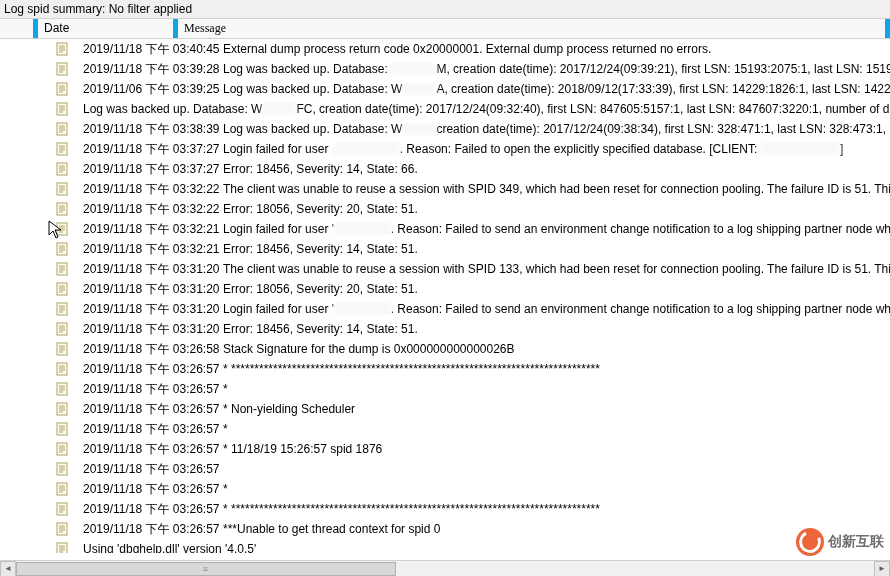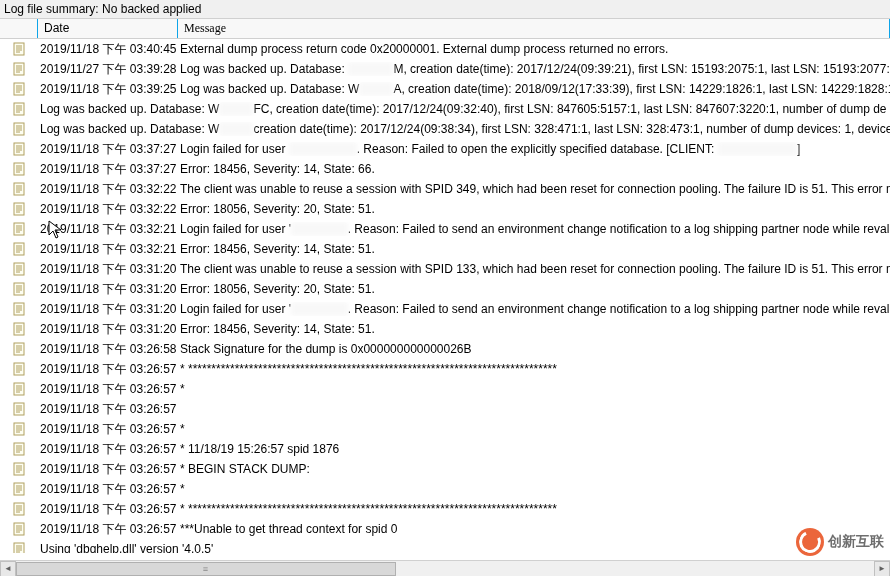--- a/index.html
+++ b/index.html
@@ -19,28 +19,29 @@
       font-size: 12px;
     }
     .header-row {
       display: flex;
       background: #f8f8f8;
       border-bottom: 1px solid #d0d0d0;
       font-size: 12px;
     }
     .header-cell {
       padding: 2px 6px;
-      border-right: 1px solid #0ea5e9;
+      border-right: 5px solid #0ea5e9;
     }
     .header-icon-col { width: 38px; }
     .header-date-col { width: 140px; }
     .header-message-col { flex: 1; font-family: Liberation Serif, serif; }
     .log-body {
       overflow: hidden;
       height: 514px;
+      padding-left: 43px;
     }
     .log-row {
       display: flex;
       align-items: center;
       height: 20px;
       font-size: 12px;
       white-space: nowrap;
     }
     .icon-cell {
       width: 38px;
@@ -141,21 +142,21 @@
       content:"";
       width:16px;height:16px;border:3px solid #fff;border-radius:50%;
       border-top-color:transparent;transform:rotate(20deg);
     }
     .watermark-text { font-size: 14px; color: #555; font-weight: bold; }
   </style>
 </head>
 <body>
 
 <div class="summary-bar">
-  <span>Log file summary: No backed applied</span>
+  <span>Log spid summary: No filter applied</span>
 </div>
 
 <div class="header-row">
   <div class="header-cell header-icon-col"></div>
   <div class="header-cell header-date-col">Date</div>
   <div class="header-cell header-message-col">Message</div>
 </div>
 
 <div class="log-body" id="log-body">
     <div class="log-row">
@@ -174,34 +175,34 @@
     <div class="log-row">
       <div class="icon-cell">
         <span class="log-icon"><svg viewBox="0 0 14 14">
             <rect x="2" y="1" width="10" height="12" fill="#fdfdf0" stroke="#b0a060" stroke-width="1"></rect>
             <line x1="4" y1="4" x2="10" y2="4" stroke="#b0a060" stroke-width="1"></line>
             <line x1="4" y1="6" x2="10" y2="6" stroke="#b0a060" stroke-width="1"></line>
             <line x1="4" y1="8" x2="10" y2="8" stroke="#b0a060" stroke-width="1"></line>
             <line x1="4" y1="10" x2="8" y2="10" stroke="#b0a060" stroke-width="1"></line>
           </svg></span>
       </div>
-      <div class="date-cell">2019/11/27 下午 03:39:28</div>
+      <div class="date-cell">2019/11/18 下午 03:39:28</div>
       <div class="message-cell"><span>Log was backed up. Database: </span><span class="redacted">WWWW</span><span>M, creation date(time): 2017/12/24(09:39:21), first LSN: 15193:2075:1, last LSN: 15193:2077:1, number of dump devices:</span></div>
     </div>
     <div class="log-row">
       <div class="icon-cell">
         <span class="log-icon"><svg viewBox="0 0 14 14">
             <rect x="2" y="1" width="10" height="12" fill="#fdfdf0" stroke="#b0a060" stroke-width="1"></rect>
             <line x1="4" y1="4" x2="10" y2="4" stroke="#b0a060" stroke-width="1"></line>
             <line x1="4" y1="6" x2="10" y2="6" stroke="#b0a060" stroke-width="1"></line>
             <line x1="4" y1="8" x2="10" y2="8" stroke="#b0a060" stroke-width="1"></line>
             <line x1="4" y1="10" x2="8" y2="10" stroke="#b0a060" stroke-width="1"></line>
           </svg></span>
       </div>
-      <div class="date-cell">2019/11/18 下午 03:39:25</div>
+      <div class="date-cell">2019/11/06 下午 03:39:25</div>
       <div class="message-cell"><span>Log was backed up. Database: W</span><span class="redacted">WWW</span><span>A, creation date(time): 2018/09/12(17:33:39), first LSN: 14229:1826:1, last LSN: 14229:1828:1, number of dump device:</span></div>
     </div>
     <div class="log-row">
       <div class="icon-cell">
         <span class="log-icon"><svg viewBox="0 0 14 14">
             <rect x="2" y="1" width="10" height="12" fill="#fdfdf0" stroke="#b0a060" stroke-width="1"></rect>
             <line x1="4" y1="4" x2="10" y2="4" stroke="#b0a060" stroke-width="1"></line>
             <line x1="4" y1="6" x2="10" y2="6" stroke="#b0a060" stroke-width="1"></line>
             <line x1="4" y1="8" x2="10" y2="8" stroke="#b0a060" stroke-width="1"></line>
             <line x1="4" y1="10" x2="8" y2="10" stroke="#b0a060" stroke-width="1"></line>
@@ -212,20 +213,21 @@
     <div class="log-row">
       <div class="icon-cell">
         <span class="log-icon"><svg viewBox="0 0 14 14">
             <rect x="2" y="1" width="10" height="12" fill="#fdfdf0" stroke="#b0a060" stroke-width="1"></rect>
             <line x1="4" y1="4" x2="10" y2="4" stroke="#b0a060" stroke-width="1"></line>
             <line x1="4" y1="6" x2="10" y2="6" stroke="#b0a060" stroke-width="1"></line>
             <line x1="4" y1="8" x2="10" y2="8" stroke="#b0a060" stroke-width="1"></line>
             <line x1="4" y1="10" x2="8" y2="10" stroke="#b0a060" stroke-width="1"></line>
           </svg></span>
       </div>
+      <div class="date-cell">2019/11/18 下午 03:38:39</div>
       <div class="message-cell"><span>Log was backed up. Database: W</span><span class="redacted">WWW</span><span>creation date(time): 2017/12/24(09:38:34), first LSN: 328:471:1, last LSN: 328:473:1, number of dump devices: 1, device</span></div>
     </div>
     <div class="log-row">
       <div class="icon-cell">
         <span class="log-icon"><svg viewBox="0 0 14 14">
             <rect x="2" y="1" width="10" height="12" fill="#fdfdf0" stroke="#b0a060" stroke-width="1"></rect>
             <line x1="4" y1="4" x2="10" y2="4" stroke="#b0a060" stroke-width="1"></line>
             <line x1="4" y1="6" x2="10" y2="6" stroke="#b0a060" stroke-width="1"></line>
             <line x1="4" y1="8" x2="10" y2="8" stroke="#b0a060" stroke-width="1"></line>
             <line x1="4" y1="10" x2="8" y2="10" stroke="#b0a060" stroke-width="1"></line>
@@ -394,20 +396,21 @@
       <div class="icon-cell">
         <span class="log-icon"><svg viewBox="0 0 14 14">
             <rect x="2" y="1" width="10" height="12" fill="#fdfdf0" stroke="#b0a060" stroke-width="1"></rect>
             <line x1="4" y1="4" x2="10" y2="4" stroke="#b0a060" stroke-width="1"></line>
             <line x1="4" y1="6" x2="10" y2="6" stroke="#b0a060" stroke-width="1"></line>
             <line x1="4" y1="8" x2="10" y2="8" stroke="#b0a060" stroke-width="1"></line>
             <line x1="4" y1="10" x2="8" y2="10" stroke="#b0a060" stroke-width="1"></line>
           </svg></span>
       </div>
       <div class="date-cell">2019/11/18 下午 03:26:57</div>
+      <div class="message-cell"><span>* Non-yielding Scheduler</span></div>
     </div>
     <div class="log-row">
       <div class="icon-cell">
         <span class="log-icon"><svg viewBox="0 0 14 14">
             <rect x="2" y="1" width="10" height="12" fill="#fdfdf0" stroke="#b0a060" stroke-width="1"></rect>
             <line x1="4" y1="4" x2="10" y2="4" stroke="#b0a060" stroke-width="1"></line>
             <line x1="4" y1="6" x2="10" y2="6" stroke="#b0a060" stroke-width="1"></line>
             <line x1="4" y1="8" x2="10" y2="8" stroke="#b0a060" stroke-width="1"></line>
             <line x1="4" y1="10" x2="8" y2="10" stroke="#b0a060" stroke-width="1"></line>
           </svg></span>
@@ -432,21 +435,20 @@
       <div class="icon-cell">
         <span class="log-icon"><svg viewBox="0 0 14 14">
             <rect x="2" y="1" width="10" height="12" fill="#fdfdf0" stroke="#b0a060" stroke-width="1"></rect>
             <line x1="4" y1="4" x2="10" y2="4" stroke="#b0a060" stroke-width="1"></line>
             <line x1="4" y1="6" x2="10" y2="6" stroke="#b0a060" stroke-width="1"></line>
             <line x1="4" y1="8" x2="10" y2="8" stroke="#b0a060" stroke-width="1"></line>
             <line x1="4" y1="10" x2="8" y2="10" stroke="#b0a060" stroke-width="1"></line>
           </svg></span>
       </div>
       <div class="date-cell">2019/11/18 下午 03:26:57</div>
-      <div class="message-cell"><span>* BEGIN STACK DUMP:</span></div>
     </div>
     <div class="log-row">
       <div class="icon-cell">
         <span class="log-icon"><svg viewBox="0 0 14 14">
             <rect x="2" y="1" width="10" height="12" fill="#fdfdf0" stroke="#b0a060" stroke-width="1"></rect>
             <line x1="4" y1="4" x2="10" y2="4" stroke="#b0a060" stroke-width="1"></line>
             <line x1="4" y1="6" x2="10" y2="6" stroke="#b0a060" stroke-width="1"></line>
             <line x1="4" y1="8" x2="10" y2="8" stroke="#b0a060" stroke-width="1"></line>
             <line x1="4" y1="10" x2="8" y2="10" stroke="#b0a060" stroke-width="1"></line>
           </svg></span>

